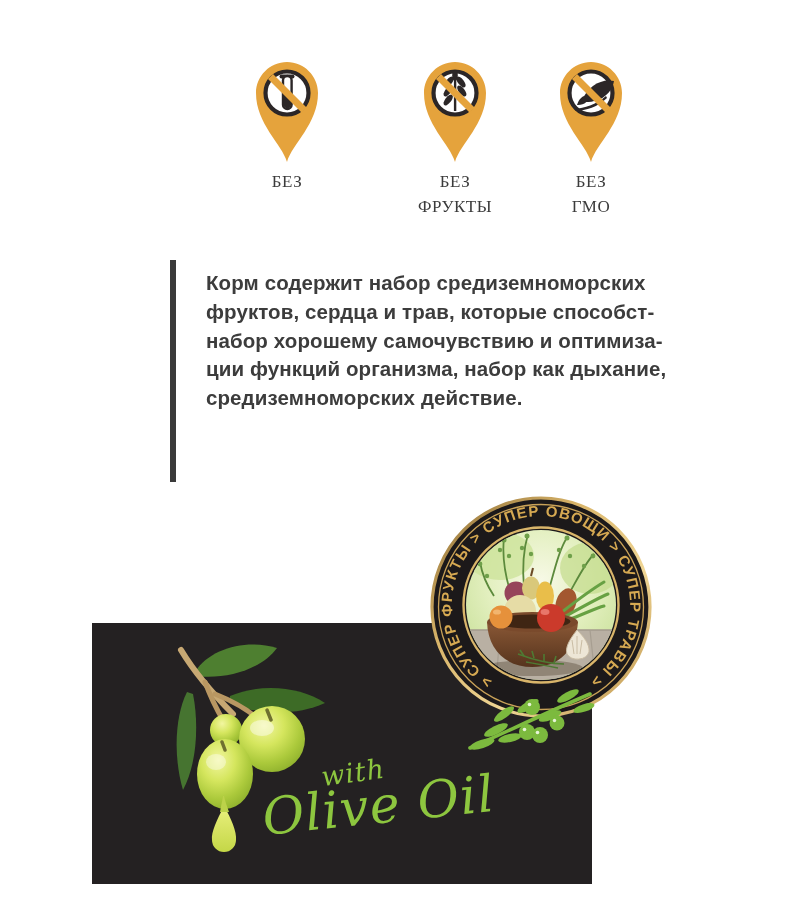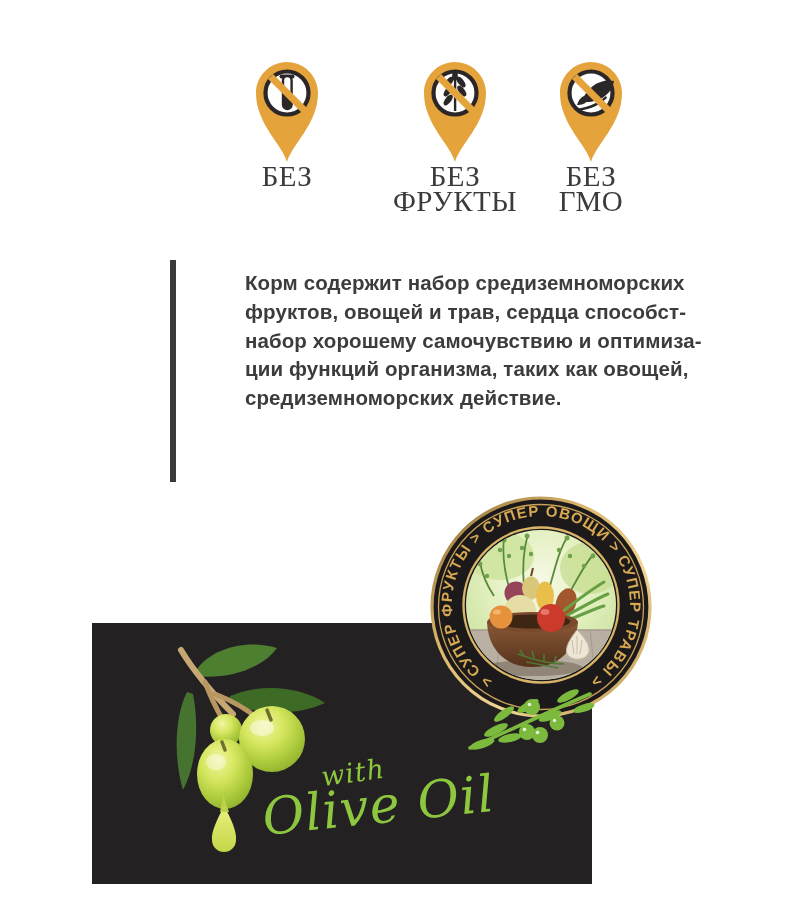--- a/index.html
+++ b/index.html
@@ -6,33 +6,34 @@
   html,body { background:#ffffff; }
   .canvas {
     position:relative; width:787px; height:901px;
     background:#ffffff; overflow:hidden;
     font-family:"Liberation Sans", sans-serif;
   }
   
   .claim { position:absolute; width:262px; text-align:center; }
   .claim .pin { display:block; margin:0 auto; }
   .claim-caption {
+    margin-top:5px;
     font-family:"Liberation Serif", serif;
-    font-size:29px; line-height:25px; letter-spacing:0.5px;
+    font-size:17px; line-height:25px; letter-spacing:0.5px;
     color:#3B3B3B;
   }
   .claim-caption span { display:block; white-space:nowrap; }
   
   .desc-bar { position:absolute; left:170px; top:260px; width:6px; height:222px; background:#3A3A3A; }
   .desc-text {
     position:absolute; left:206px; top:269px; width:470px;
     font-size:20.5px; font-weight:bold; line-height:28.8px;
     color:#3C3C3C; letter-spacing:0.1px;
   }
-  .desc-line { white-space:pre;margin-left:39px; }
+  .desc-line { white-space:pre; }
   
   .super-badge { position:absolute; left:430px; top:496px; }
   .olive-panel { position:absolute; left:92px; top:623px; width:500px; height:261px; background:#242122; }
   .olive-art { position:absolute; left:135px; top:636px; }
   .script { font-family:"DejaVu Serif", serif; font-style:italic; color:#8DC63F; }
   .with-label {
     position:absolute; left:321px; top:757px; font-size:27px;
     transform:rotate(-8deg); letter-spacing:1px;
   }
   .oil-title {
@@ -98,23 +99,23 @@
     <figcaption class="claim-caption">
       <span>БЕЗ</span>
       <span>ГМО</span>
     </figcaption>
   </figure>
 
   <section>
     <div class="desc-bar"></div>
     <div class="desc-text">
       <div class="desc-line">Корм содержит набор средиземноморских</div>
-      <div class="desc-line">фруктов, овощей и трав, сердца способст-</div>
+      <div class="desc-line">фруктов, сердца и трав, которые способст-</div>
       <div class="desc-line">набор хорошему самочувствию и оптимиза-</div>
-      <div class="desc-line">ции функций организма, таких как овощей,</div>
+      <div class="desc-line">ции функций организма, набор как дыхание,</div>
       <div class="desc-line">средиземноморских действие.</div>
     </div>
   </section>
 
   <div class="olive-panel"></div>
 
   <svg class="olive-art" width="200" height="222" viewBox="0 0 200 222">
     <defs>
       <radialGradient id="oliveG" cx="38%" cy="30%" r="75%">
         <stop offset="0%" stop-color="#F2F6A0"></stop>

